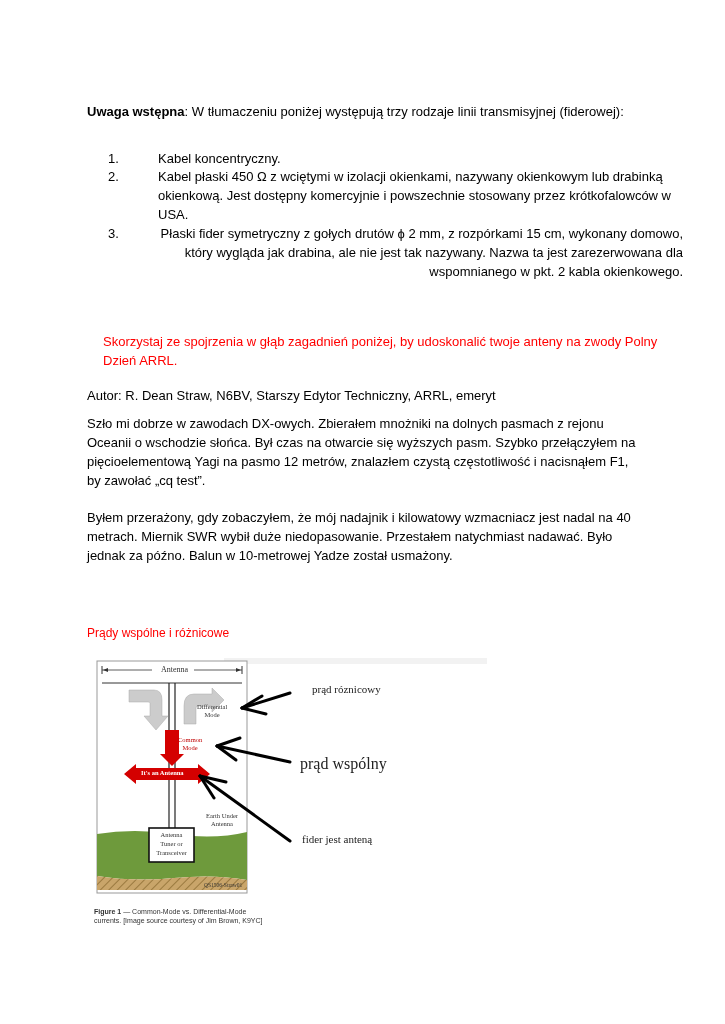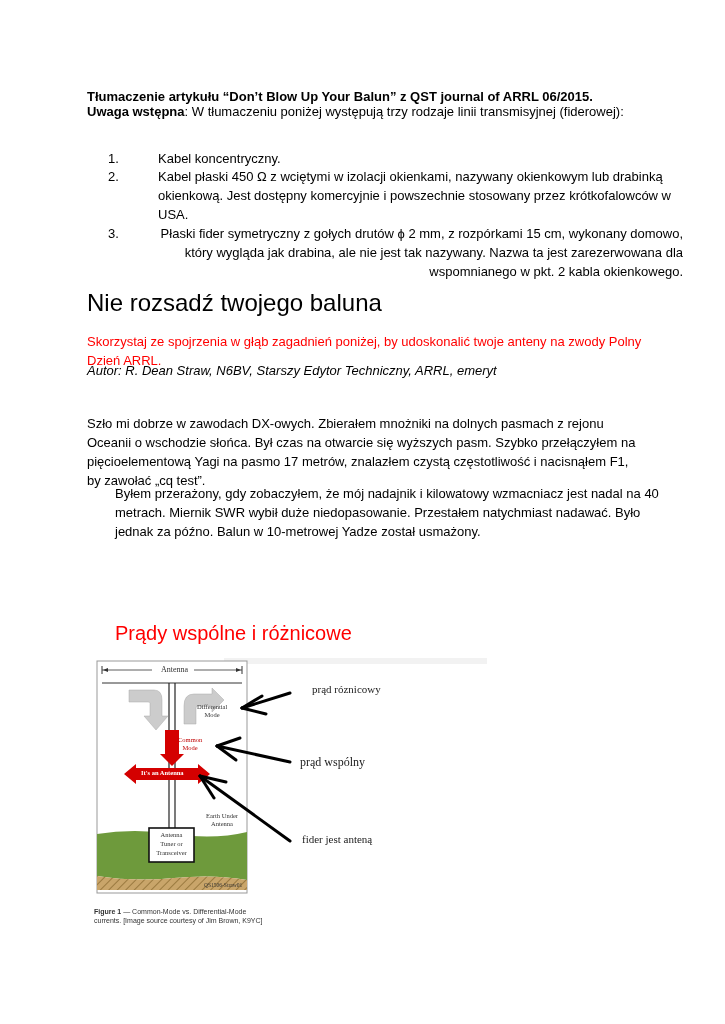--- a/index.html
+++ b/index.html
@@ -3,61 +3,59 @@
   <meta charset="utf-8">
   <style>
     html, body { margin: 0; padding: 0; background: #ffffff; }
     body { width: 725px; height: 1024px; position: relative; overflow: hidden;
            font-family: "Liberation Sans", sans-serif; color: #000; }
     .page { position: absolute; left: 0; top: 0; width: 725px; height: 1024px; }
     .t { position: absolute; left: 87px; width: 560px; font-size: 13px; line-height: 19px; white-space: nowrap; }
     .bold { font-weight: bold; }
     .red { color: #ff0000; }
     .h1 { font-size: 24px; line-height: 28px; }
-    .h2 { font-size: 20px; line-height: 22px; margin-left: 28px; }
+    .h2 { font-size: 12px; line-height: 22px; }
     .li { position: absolute; left: 108px; font-size: 13px; line-height: 19px; }
     .li .num { position: absolute; left: 0; width: 22px; }
     .li .body { position: absolute; left: 23px; width: 520px; white-space: normal; margin-left: 27px; }
     .figure { position: absolute; left: 94px; top: 658px; width: 400px; height: 280px; }
     .fig-label { position: absolute; font-family: Liberation Serif, serif; font-size: 11px; color: #333; white-space: nowrap; }
     .caption { position: absolute; left: 94px; top: 907px; width: 170px; font-size: 7px; line-height: 9px; color: #333; }
     .caption b { font-weight: bold; }
   </style>
 </head>
 <body>
 
 <div class="page">
 
-  <div class="t bold" style="top:87px;">Tłumaczenie artykułu “Don’t Blow Up Your Balun” z QST journal of ARRL 06/2015.</div>
 
   <div class="t" style="top:102px;">
     <span class="bold">Uwaga wstępna</span><span>:  W  tłumaczeniu poniżej  występują trzy rodzaje  linii transmisyjnej (fiderowej):</span>
   </div>
 
   <div class="li" style="top:149px;">
     <span class="num">1.</span>
     <span class="body">Kabel koncentryczny.</span>
   </div>
   <div class="li" style="top:167px;">
     <span class="num">2.</span>
     <span class="body" style="width:525px;">Kabel płaski 450 Ω z wciętymi w izolacji okienkami, nazywany okienkowym lub drabinką okienkową. Jest dostępny komercyjnie i powszechnie stosowany przez krótkofalowców  w USA.</span>
   </div>
   <div class="li" style="top:224px;">
     <span class="num">3.</span>
     <span class="body" style="width:525px;text-align:right;">Płaski fider symetryczny z gołych drutów ϕ 2 mm, z rozpórkami 15 cm, wykonany domowo, który wygląda jak drabina, ale nie jest tak nazywany. Nazwa  ta jest zarezerwowana dla wspomnianego w pkt. 2  kabla okienkowego.</span>
   </div>
 
-  <div class="t h1" style="top:289px;">Nie rozsadź twojego  baluna</div>
 
-  <div class="t red" style="top:332px; white-space:normal; width:560px;">Skorzystaj ze spojrzenia w głąb zagadnień poniżej, by udoskonalić twoje anteny na zwody Polny Dzień ARRL.</div>
+  <div class="t red" style="top:332px; white-space:normal; width:560px;margin-left:16px;">Skorzystaj ze spojrzenia w głąb zagadnień poniżej, by udoskonalić twoje anteny na zwody Polny Dzień ARRL.</div>
 
-  <div class="t" style="top:361px;font-style:italic;">Autor: R. Dean Straw, N6BV, Starszy Edytor  Techniczny, ARRL, emeryt</div>
+  <div class="t" style="top:386px;">Autor: R. Dean Straw, N6BV, Starszy Edytor  Techniczny, ARRL, emeryt</div>
 
-  <div class="t" style="top:414px; white-space:normal; width:550px;">Szło mi dobrze  w zawodach DX-owych. Zbierałem mnożniki na dolnych pasmach z rejonu Oceanii o wschodzie słońca. Był czas na otwarcie się wyższych pasm. Szybko przełączyłem na pięcioelementową Yagi na pasmo 17 metrów, znalazłem czystą częstotliwość i nacisnąłem F1, by zawołać „cq test”.</div>
-  <div class="t" style="top:484px; white-space:normal; width:555px;margin-left:28px;">Byłem przerażony, gdy zobaczyłem, że mój nadajnik i kilowatowy wzmacniacz jest nadal na 40 metrach. Miernik SWR wybił duże niedopasowanie. Przestałem natychmiast nadawać. Było jednak za późno. Balun w 10-metrowej Yadze został usmażony.</div>
+  <div class="t" style="top:414px; white-space:normal; width:550px;">Szło mi dobrze  w zawodach DX-owych. Zbierałem mnożniki na dolnych pasmach z rejonu Oceanii o wschodzie słońca. Był czas na otwarcie się wyższych pasm. Szybko przełączyłem na pięcioelementową Yagi na pasmo 12 metrów, znalazłem czystą częstotliwość i nacisnąłem F1, by zawołać „cq test”.</div>
+  <div class="t" style="top:508px; white-space:normal; width:555px;">Byłem przerażony, gdy zobaczyłem, że mój nadajnik i kilowatowy wzmacniacz jest nadal na 40 metrach. Miernik SWR wybił duże niedopasowanie. Przestałem natychmiast nadawać. Było jednak za późno. Balun w 10-metrowej Yadze został usmażony.</div>
 
   <div class="t h2 red" style="top:622px;">Prądy wspólne i różnicowe</div>
 
   <div class="figure">
     <svg width="400" height="280" viewBox="0 0 400 280">
       <defs>
         <pattern id="hatch" width="6" height="6" patternUnits="userSpaceOnUse" patternTransform="rotate(45)">
           <rect width="6" height="6" fill="#c9a56a"></rect>
           <line x1="0" y1="0" x2="0" y2="6" stroke="#8a6a30" stroke-width="1.5"></line>
         </pattern>
@@ -121,21 +119,21 @@
       <div>Antenna</div>
     </div>
     <div class="fig-label" style="left:56px; top:172px; width:43px; font-size:6.5px; text-align:center; line-height:9px;">
       <div>Antenna</div>
       <div>Tuner or</div>
       <div>Transceiver</div>
     </div>
     <div class="fig-label" style="left:110px; top:224px; font-size:5.5px;">QS1506-Straw01</div>
 
     <div class="fig-label" style="left:218px; top:25px; font-size:11px; color:#222;">prąd róznicowy</div>
-    <div class="fig-label" style="left:206px; top:97px; font-size:12px; color:#222;">prąd wspólny</div>
+    <div class="fig-label" style="left:206px; top:97px; font-size:16px; color:#222;">prąd wspólny</div>
     <div class="fig-label" style="left:208px; top:175px; font-size:11px; color:#222;">fider jest anteną</div>
   </div>
 
   <div class="caption">
     <b>Figure 1</b><span> — Common-Mode vs. Differential-Mode currents. [Image source courtesy of Jim Brown, K9YC]</span>
   </div>
 
 </div>
 
 </body></html>

